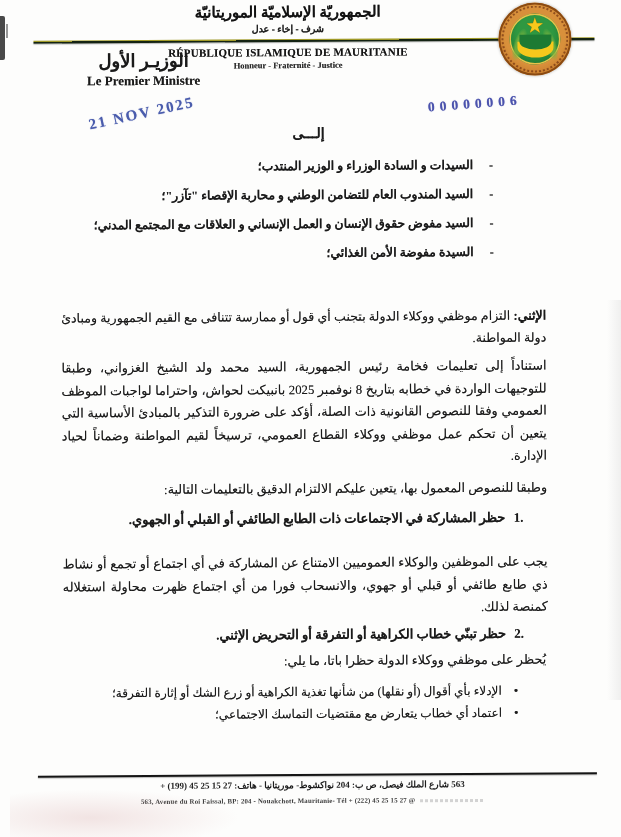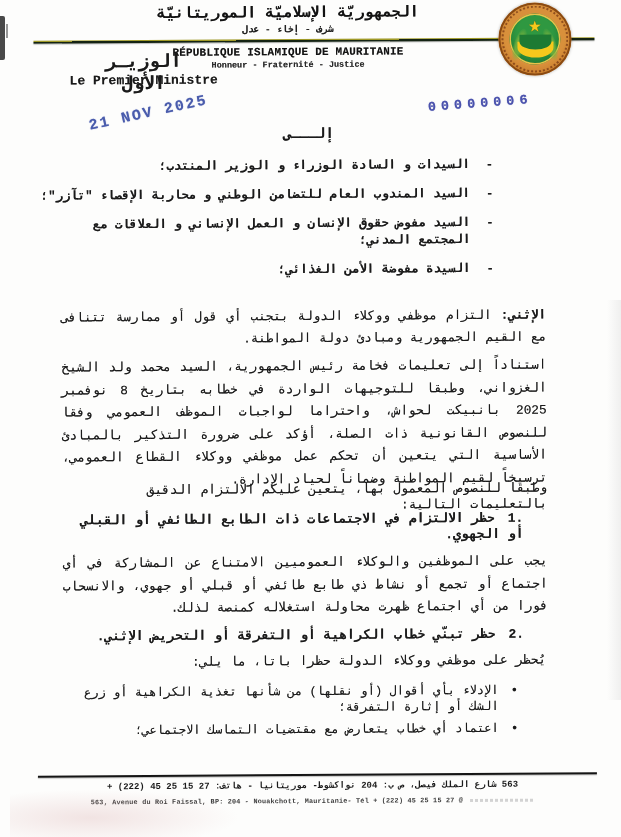--- a/index.html
+++ b/index.html
@@ -1,17 +1,17 @@
 <!DOCTYPE html>
 <html lang="ar"><head>
 <meta charset="utf-8">
 <style>
   html,body{margin:0;padding:0;background:#9a9a9a;}
   .page{position:relative;width:621px;height:837px;background:#fdfdfc;overflow:hidden;
-        font-family:Liberation Mono, monospace;color:#1a1a1a;}
+        font-family:Liberation Serif, serif;color:#1a1a1a;}
   .abs{position:absolute;}
   .ar{direction:rtl;}
   .soft{text-shadow:0 0 .6px rgba(30,30,30,.55);}
   .tilt{position:absolute;inset:0;transform:rotate(-0.35deg);transform-origin:50% 55%;}
 
   
   .hdr-ar-title{top:3px;left:0;right:40px;text-align:center;font-weight:bold;font-size:15px;color:#121212;}
   .hdr-ar-motto{top:23px;left:0;right:40px;text-align:center;font-weight:bold;font-size:9.5px;color:#222;}
   .hdr-rule{top:39px;left:36px;right:24px;height:3px;
             background:linear-gradient(#a09a28 0 35%,#142313 35% 100%);box-shadow:0 1px 1px rgba(0,0,0,.25);}
@@ -140,21 +140,21 @@
     <div class="abs ar subject soft">
       <span class="lbl">الإثني:</span>
       <span>التزام موظفي ووكلاء الدولة بتجنب أي قول أو ممارسة تتنافى مع القيم الجمهورية ومبادئ دولة المواطنة.</span>
     </div>
 
     <div class="abs ar para para1 soft">استناداً إلى تعليمات فخامة رئيس الجمهورية، السيد محمد ولد الشيخ الغزواني، وطبقا للتوجيهات الواردة في خطابه بتاريخ 8 نوفمبر 2025 بانبيكت لحواش، واحتراما لواجبات الموظف العمومي وفقا للنصوص القانونية ذات الصلة، أؤكد على ضرورة التذكير بالمبادئ الأساسية التي يتعين أن تحكم عمل موظفي ووكلاء القطاع العمومي، ترسيخاً لقيم المواطنة وضماناً لحياد الإدارة.</div>
     <div class="abs ar intro2 soft">وطبقا للنصوص المعمول بها، يتعين عليكم الالتزام الدقيق بالتعليمات التالية:</div>
 
     <div class="abs ar sec-title sec1-title soft">
       <span class="num">1.</span>
-      <span>حظر الالتزام في الاجتماعات ذات الطابع الطائفي أو القبلي أو الجهوي.</span>
+      <span>حظر المشاركة في الاجتماعات ذات الطابع الطائفي أو القبلي أو الجهوي.</span>
     </div>
     <div class="abs ar para sec1-body soft">يجب على الموظفين والوكلاء العموميين الامتناع عن المشاركة في أي اجتماع أو تجمع أو نشاط ذي طابع طائفي أو قبلي أو جهوي، والانسحاب فورا من أي اجتماع ظهرت محاولة استغلاله كمنصة لذلك.</div>
 
     <div class="abs ar sec-title sec2-title soft">
       <span class="num">2.</span>
       <span>حظر تبنّي خطاب الكراهية أو التفرقة أو التحريض الإثني.</span>
     </div>
     <div class="abs ar sec2-body soft">يُحظر على موظفي ووكلاء الدولة حظرا باتا، ما يلي:</div>
 
     <div class="abs ar bullets">
@@ -164,21 +164,21 @@
       </div>
       <div class="bullet soft">
         <span class="dot"></span>
         <span>اعتماد أي خطاب يتعارض مع مقتضيات التماسك الاجتماعي؛</span>
       </div>
     </div>
 
     <div class="abs ftr-rule"></div>
     <div class="abs ar ftr-ar">
       <span>563 شارع الملك فيصل، ص ب: 204 نواكشوط- موريتانيا - هاتف: </span>
-      <span class="phone">+ (222) 45 25 15 27</span>
+      <span class="phone">+ (199) 45 25 15 27</span>
     </div>
     <div class="abs ftr-fr" dir="ltr">
       <span>563, Avenue du Roi Faissal, BP: 204 - Nouakchott, Mauritanie- Tél + (222) 45 25 15 27</span>
       <span>@</span>
       <span class="faint-web"></span>
     </div>
 
   </div>
 
   <div class="abs edge-mark"></div>

